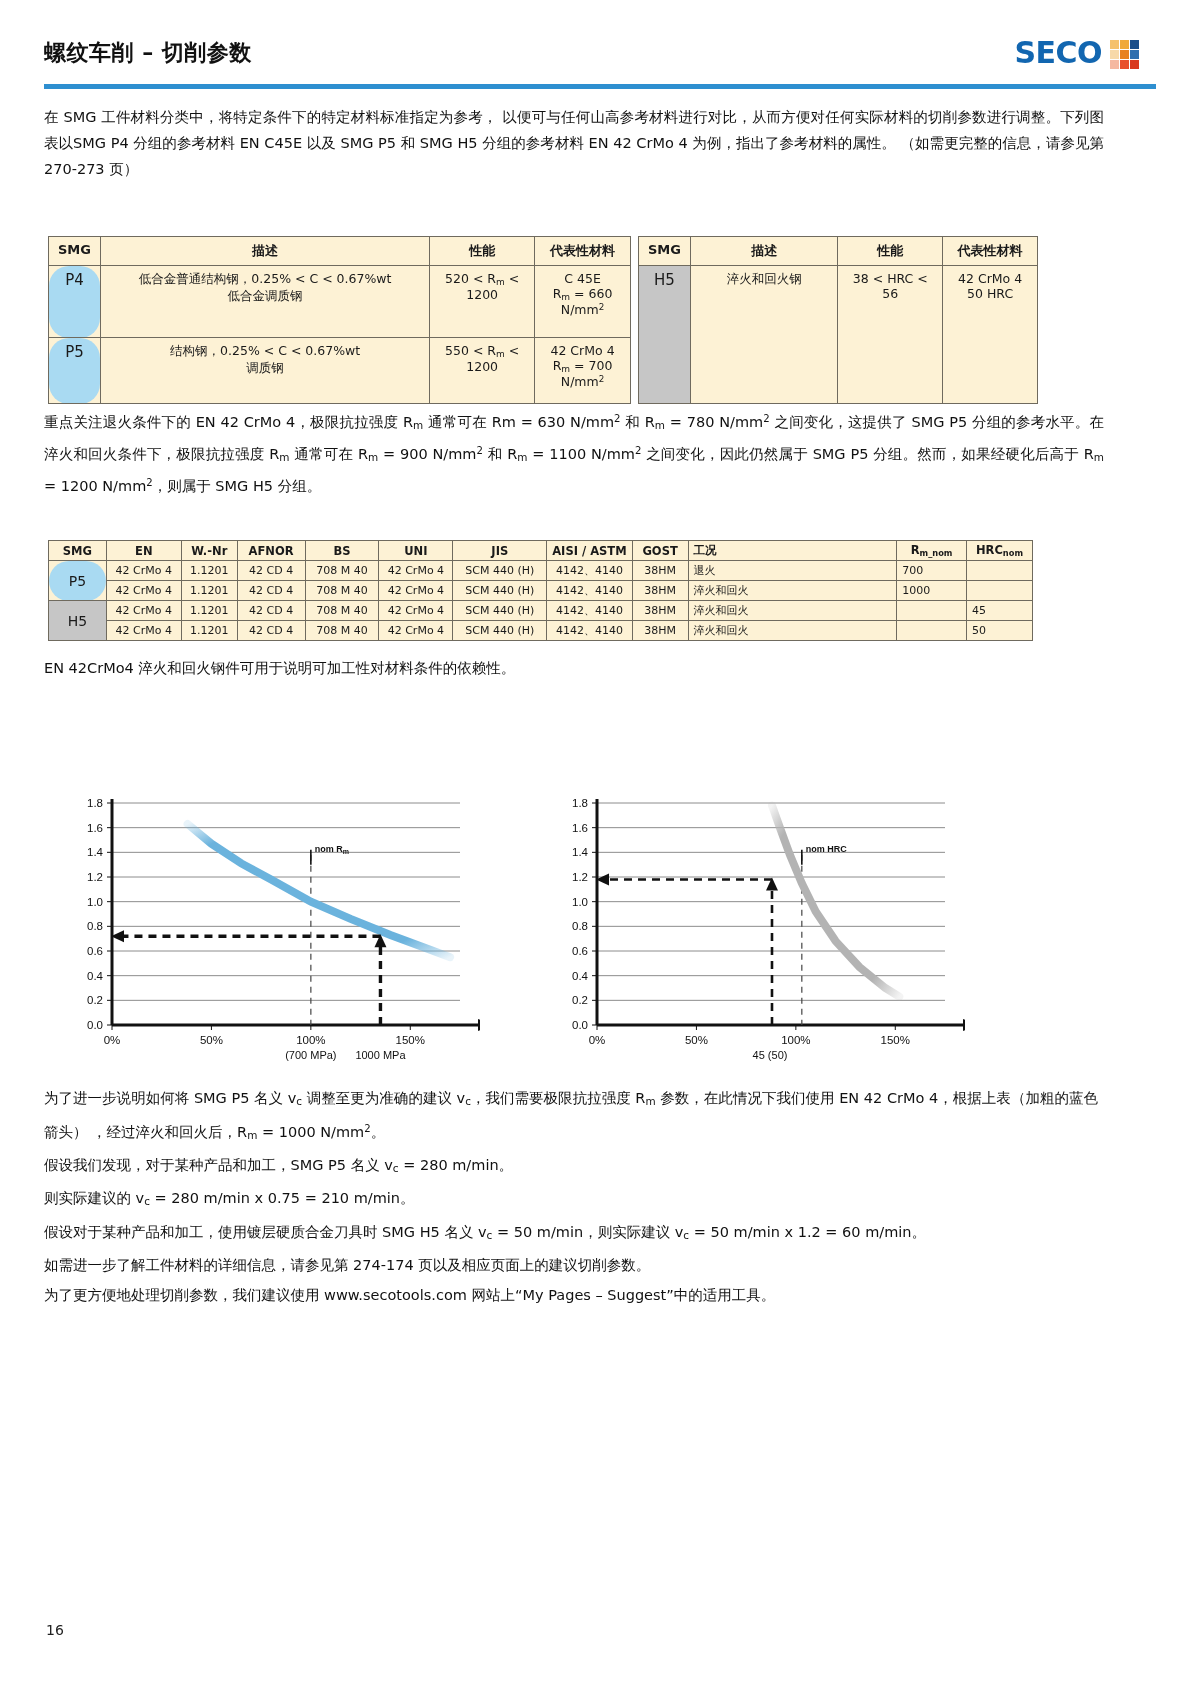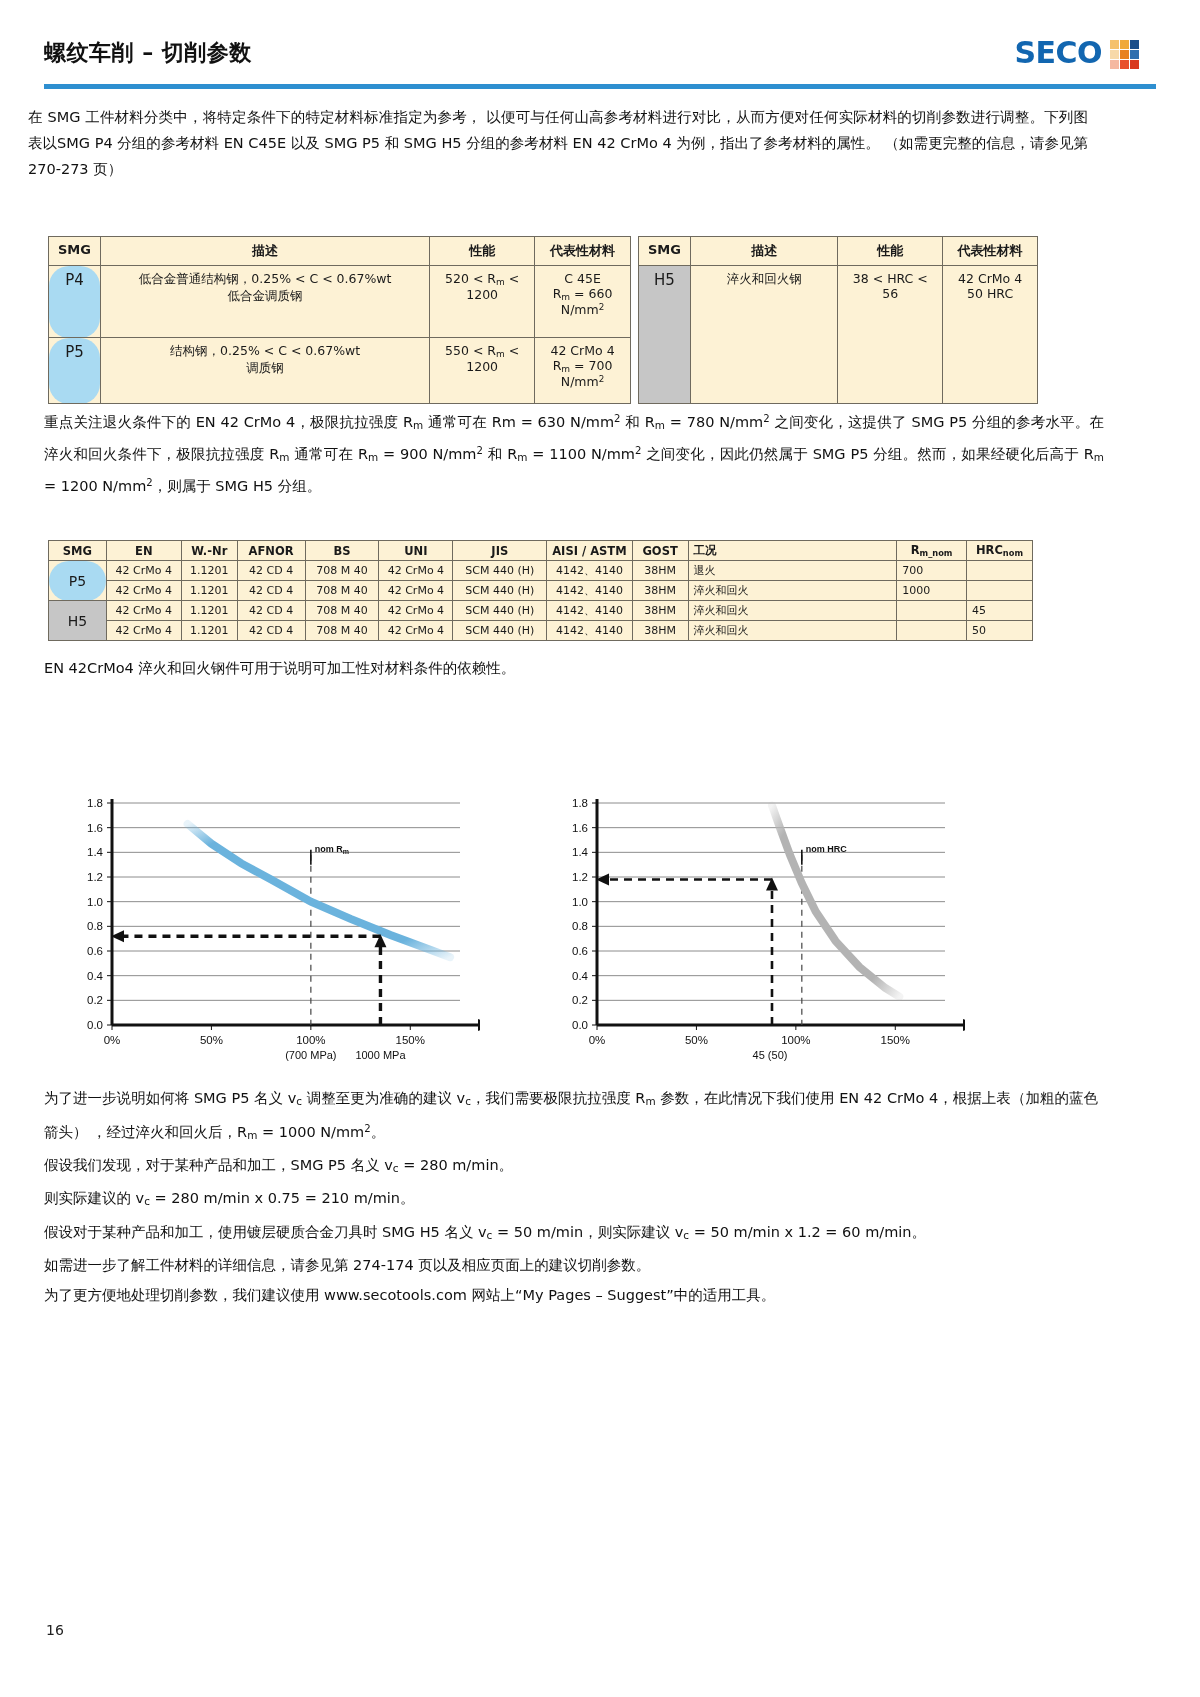--- a/index.html
+++ b/index.html
@@ -54,21 +54,21 @@
 
   
   .para {
     position:absolute;
     font-family:"DejaVu Sans","Liberation Sans", sans-serif;
     font-size:14.5px;
     line-height:26px;
     color:#111;
     text-align:justify;
   }
-  .intro { left:28px; top:104px; width:1060px; }
+  .intro { left:44px; top:104px; width:1060px; }
 
   .mid-para { left:44px; top:406px; width:1060px; }
 
   .p3 { left:44px; top:655px; width:1060px; }
   .p4 { left:44px; top:686px; width:1060px; }
 
   .bottom-block { left:44px; top:1085px; width:1070px; }
   .bottom-block p { margin:0 16px 3px 0; line-height:27px; }
 
   sub { font-size:.72em; vertical-align:-0.22em; }

